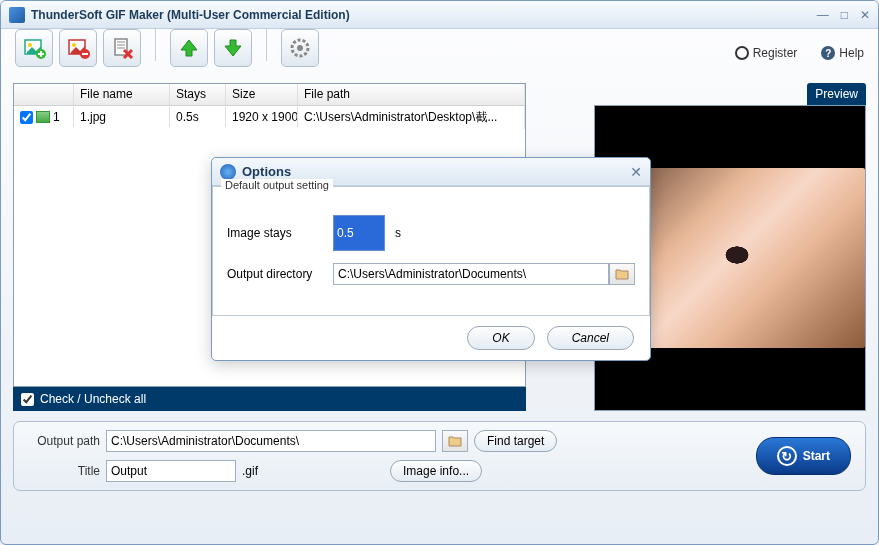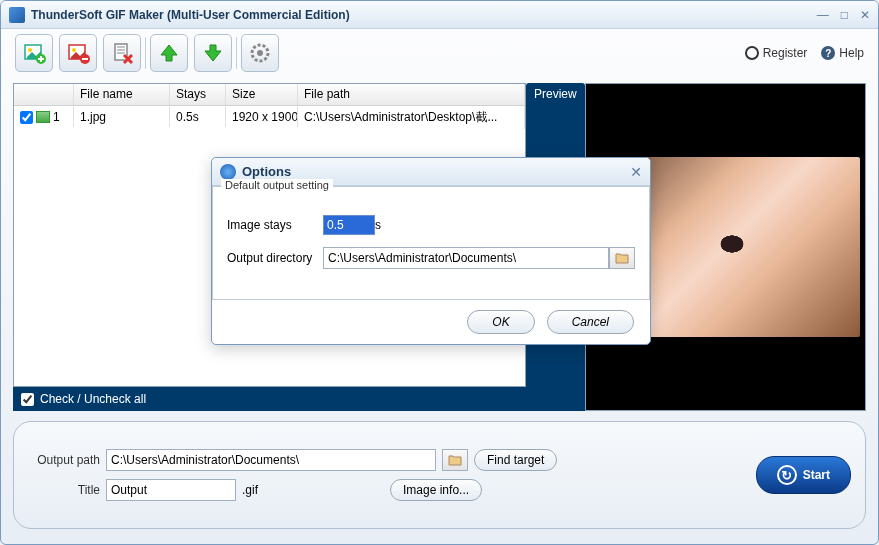--- a/index.html
+++ b/index.html
@@ -4,21 +4,21 @@
 <style>
 * { box-sizing: border-box; margin: 0; padding: 0; font-family: "Segoe UI", Tahoma, sans-serif; font-size: 12px; }
 body { background: #f0f0f0; }
 .window { width: 879px; height: 545px; background: linear-gradient(#fdfdfe, #e8eef5); border: 1px solid #7a9bc0; border-radius: 6px; overflow: hidden; position: relative; }
 .titlebar { height: 28px; background: linear-gradient(#f8fbfe, #dde8f3); display: flex; align-items: center; padding: 0 8px; border-bottom: 1px solid #c0d0e0; }
 .app-icon { width: 16px; height: 16px; background: linear-gradient(135deg,#4a90e2,#2060a0); border-radius: 2px; margin-right: 6px; }
 .titlebar-text { font-weight: bold; color: #1a3a5a; flex: 1; }
 .titlebar-btns { display: flex; gap: 12px; color: #5a7a9a; font-size: 14px; }
 .titlebar-btns span { cursor: pointer; }
 
-.toolbar { height: 48px; display: flex; align-items: center; padding: 0 14px; }
+.toolbar { height: 48px; display: flex; padding: 0 14px; gap: 10px; }
 .tool-group { display: flex; gap: 6px; }
 .tool-btn { width: 38px; height: 38px; background: linear-gradient(#fefefe,#e0e8f0); border: 1px solid #b0c0d0; border-radius: 5px; display: flex; align-items: center; justify-content: center; cursor: pointer; }
 .tool-btn svg { width: 24px; height: 24px; }
 .tool-sep { width: 1px; height: 32px; background: #c0d0e0; margin: 0 4px; }
 .toolbar-spacer { flex: 1; }
 .text-link { display: flex; align-items: center; gap: 4px; color: #333; cursor: pointer; margin-left: 14px; }
 .help-circle { width: 14px; height: 14px; border-radius: 50%; background: #3a5a7a; color: #fff; display: inline-flex; align-items: center; justify-content: center; font-size: 10px; font-weight: bold; }
 .gear-circle { width: 14px; height: 14px; border-radius: 50%; border: 2px solid #333; display: inline-block; position: relative; }
 
 .main-area { display: flex; padding: 6px 12px; height: 340px; }
@@ -29,27 +29,27 @@
 .col-name { width: 96px; }
 .col-stays { width: 56px; }
 .col-size { width: 72px; }
 .col-path { flex: 1; }
 .list-body { flex: 1; overflow: auto; }
 .list-row { display: flex; height: 22px; align-items: center; }
 .row-icon { width: 14px; height: 12px; background: linear-gradient(#8c8,#4a4); display: inline-block; border: 1px solid #393; vertical-align: middle; }
 .check-bar { background: #003a6a; color: #fff; padding: 5px 8px; display: flex; align-items: center; gap: 6px; }
 .check-bar input { accent-color: #fff; }
 
-.preview-panel { width: 340px; display: flex; flex-direction: row; }
+.preview-panel { width: 340px; display: flex; flex-direction: column; align-items: flex-end; }
 .preview-title { background: #003a6a; color: #fff; padding: 4px 8px; border-top-left-radius: 3px; border-top-right-radius: 3px; }
 .preview-body { flex: 1; background: #000; border: 1px solid #8aa0b8; display: flex; align-items: center; justify-content: center; position:relative; overflow:hidden; }
 .preview-img { width: 270px; height: 180px; background: linear-gradient(135deg,#5a3a2a 0%, #e8b898 35%, #f8d8c8 50%, #e8b898 65%, #8a5a3a 100%); border-radius: 2px; position: relative; }
 .preview-img::after { content:''; position:absolute; top:40%; left:45%; width:40px; height:30px; background: radial-gradient(#2a1a1a 40%, transparent 41%); border-radius:50%; }
 
-.bottom-panel { margin: 4px 12px 10px; padding: 27px 14px; border: 1px solid #b0c0d0; border-radius: 18px; background: linear-gradient(#f6f9fc,#e8eef5); display: flex; align-items: flex-start; justify-content: flex-end; }
+.bottom-panel { margin: 4px 12px 10px; padding: 8px 14px; border: 1px solid #b0c0d0; border-radius: 7px; background: linear-gradient(#f6f9fc,#e8eef5); display: flex; align-items: flex-start; justify-content: flex-end; }
 .form-col { display: flex; flex-direction: column; gap: 8px; }
 .form-row { display: flex; align-items: center; gap: 6px; }
 .form-label { width: 72px; text-align: right; color: #333; }
 .text-input { height: 22px; border: 1px solid #a0b0c0; background: #fff; padding: 0 4px; }
 .text-input.long { width: 330px; }
 .text-input.short { width: 130px; }
 .browse-btn { width: 26px; height: 22px; border: 1px solid #a0b0c0; background: linear-gradient(#fafafa,#e4e4e4); cursor: pointer; display: inline-flex; align-items:center; justify-content:center; }
 .pill-btn { padding: 3px 12px; border: 1px solid #9aa8b8; border-radius: 11px; background: linear-gradient(#fdfdfd,#e4ecf4); cursor: pointer; }
 .combo { height: 22px; border: 1px solid #a0b0c0; background: #fff; padding: 0 2px; width: 80px; }
 .start-btn { margin-left: auto; align-self: center; padding: 8px 20px; border-radius: 18px; background: linear-gradient(#2a78d8,#0a3a88); color: #fff; font-size: 18px; font-weight: bold; border: 1px solid #083070; display: flex; align-items: center; gap: 6px; cursor: pointer; }
@@ -57,23 +57,23 @@
 
 
 .dialog { position: absolute; left: 210px; top: 156px; width: 440px; background: #fff; border: 1px solid #7a9bc0; border-radius: 5px; box-shadow: 0 4px 16px rgba(0,0,0,0.2); }
 .dialog-title { height: 28px; background: linear-gradient(#f4f8fc,#dde8f3); display: flex; align-items: center; padding: 0 8px; border-bottom: 1px solid #c0d0e0; border-radius: 5px 5px 0 0; }
 .dialog-title .app-icon { background: radial-gradient(#6ab0f8,#1a60b0); border-radius: 50%; }
 .dialog-title-text { font-weight: bold; color: #1a3a5a; flex: 1; font-size: 13px; }
 .dialog-close { color: #5a7a9a; cursor: pointer; font-size: 14px; }
 .dialog-body { padding: 0; }
 .fieldset { border: 1px solid #c0c8d0; padding: 16px 14px 18px; position: relative; }
 .fieldset-legend { position: absolute; top: -8px; left: 8px; background: #fff; padding: 0 4px; font-size: 11px; color: #333; }
-.field-row { display: flex; align-items: center; margin: 12px 0; }
+.field-row { display: flex; align-items: center; gap: 10px; margin: 12px 0; }
 .field-label { width: 96px; }
-.stay-input { width: 52px; height: 20px; border: 1px solid #6a90c8; text-align: left; padding: 0 3px; background: #2a6ad8; color: #fff; }
+.stay-input { width: 52px; height: 36px; border: 1px solid #6a90c8; text-align: left; padding: 0 3px; background: #2a6ad8; color: #fff; }
 .dir-box { flex: 1; display: flex; }
 .dir-input { flex: 1; height: 22px; border: 1px solid #a0b0c0; padding: 0 4px; }
 .dialog-buttons { display: flex; justify-content: flex-end; gap: 12px; padding: 10px 16px; }
 .dlg-btn { padding: 4px 24px; border: 1px solid #9aa8b8; border-radius: 12px; background: linear-gradient(#fdfdfd,#e4ecf4); cursor: pointer; font-style: italic; }
 </style>
 </head>
 <body>
 
 <div class="window">
 

